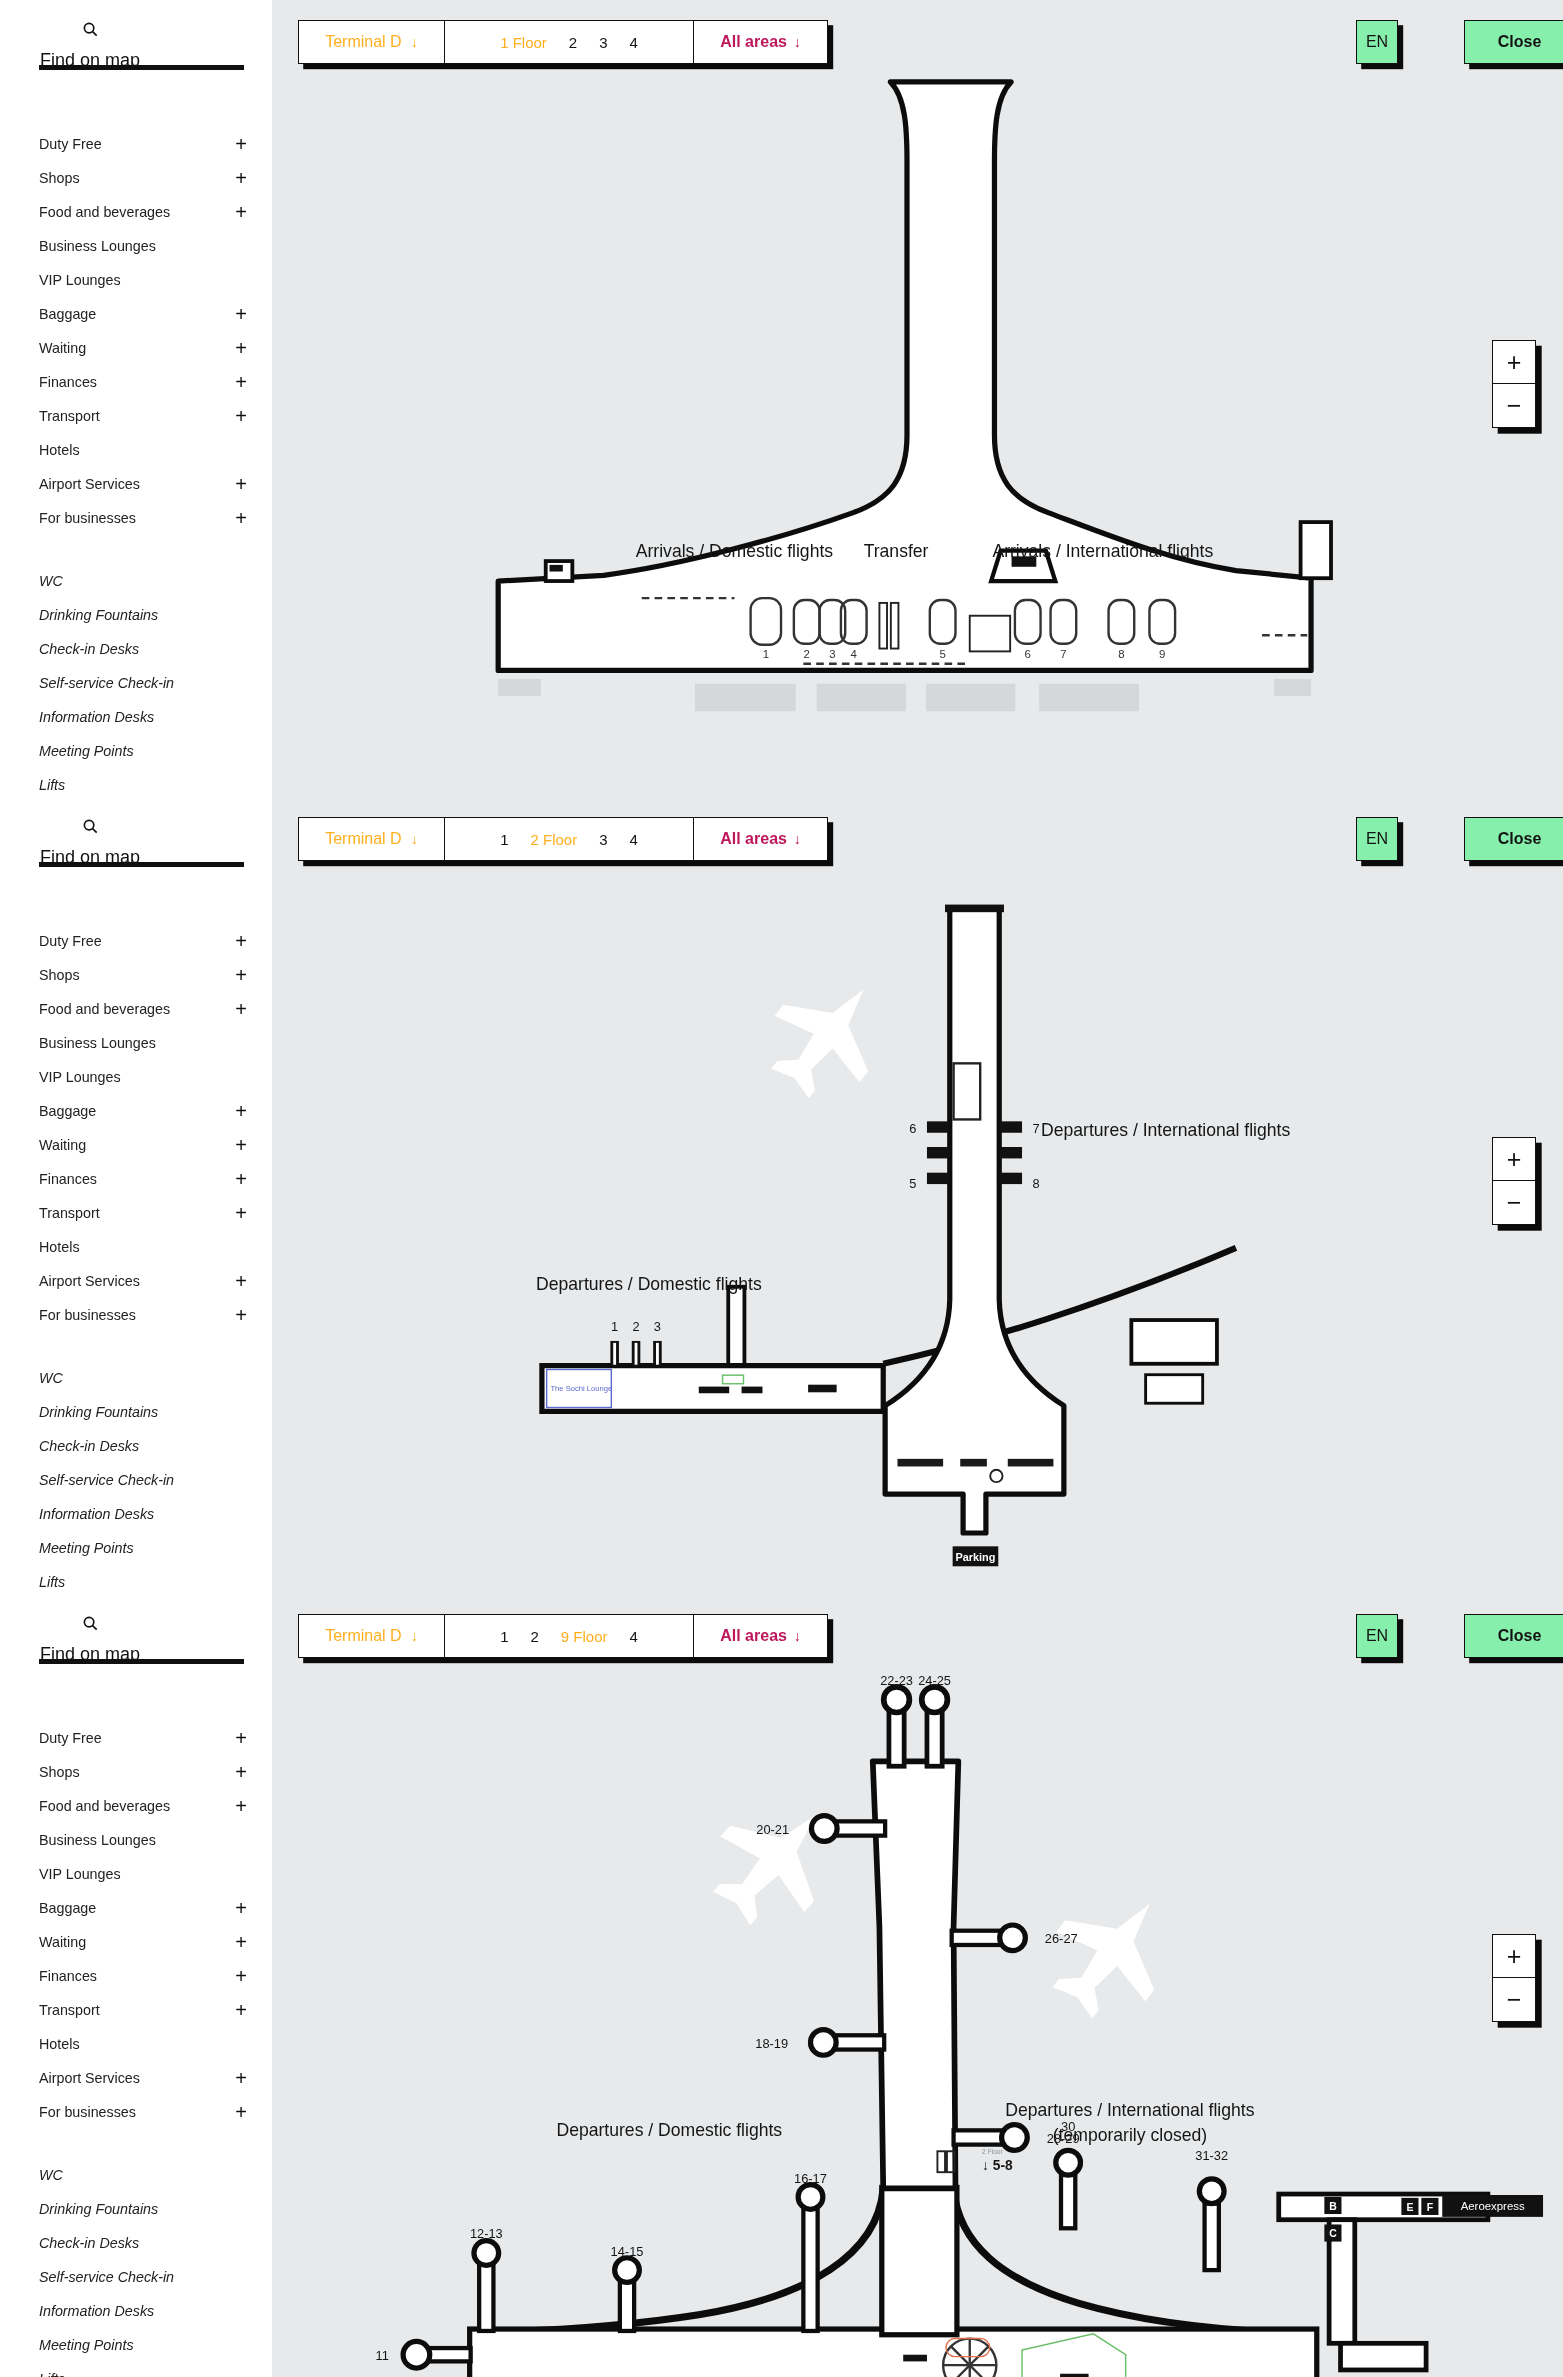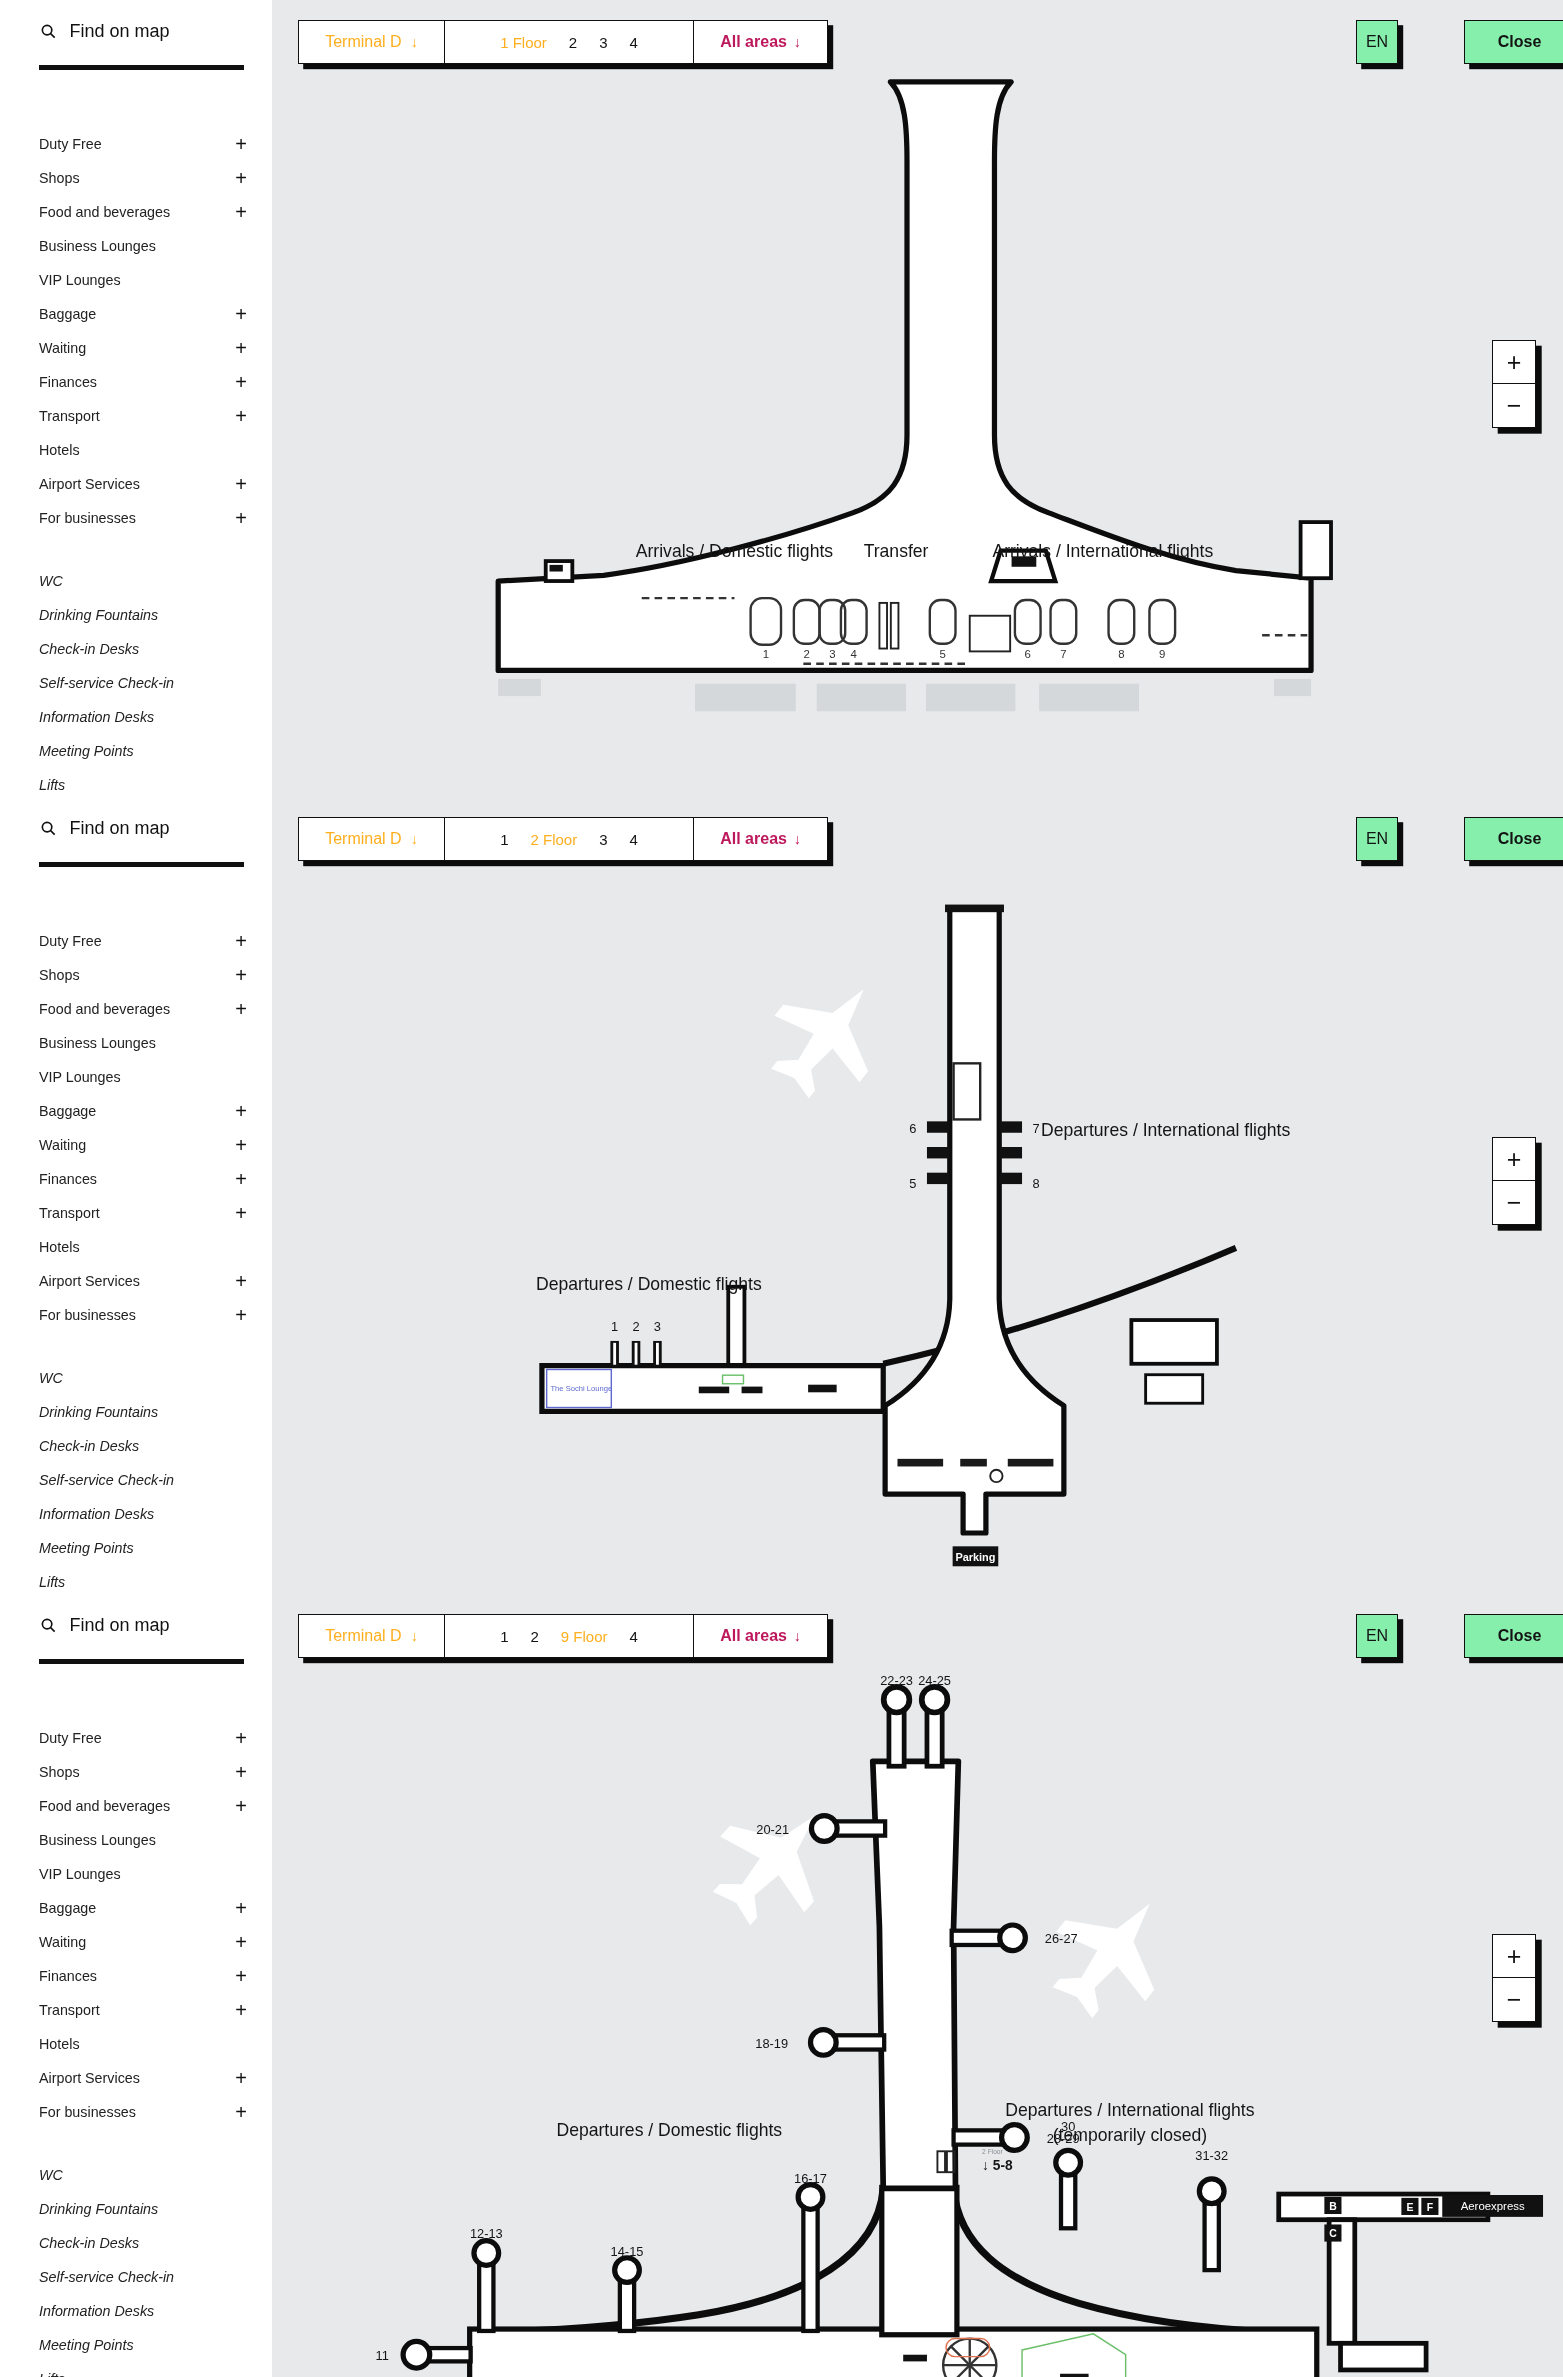--- a/index.html
+++ b/index.html
@@ -17,21 +17,21 @@
   .gate{font-size:27px;}
   .beltnum{font-size:24px;fill:#333;}
   .tinygray{font-size:14px;fill:#8a8f94;}
   .refgate{font-size:29px;font-weight:700;}
   .bluetext{font-size:16px;fill:#5f6ad0;}
   .badgetext{font-size:22px;fill:#fff;font-weight:700;}
   .aerotext{font-size:24px;fill:#fff;}
   .parktext{font-size:23px;fill:#fff;font-weight:700;}
 
   .sidebar{position:absolute;left:0;top:0;width:272px;height:797px;background:#fff;z-index:3;}
-  .search-row{position:absolute;left:40px;top:21px;display:flex;align-items:center;gap:12.4px;}
+  .search-row{position:absolute;left:40px;top:21px;display:flex;align-items:center;gap:12.4px;flex-direction:column;}
   .search-row svg{display:block;}
   .search-label{font-size:18px;color:#111;}
   .sb-divider{position:absolute;left:39px;top:65px;width:205px;height:4.8px;background:#101010;}
   .nav{position:absolute;left:39px;width:208px;margin-top:27px;}
   .nav-primary{top:100px;}
   .nav-secondary{top:537px;font-style:italic;}
   .nav-item{height:34px;display:flex;align-items:center;justify-content:space-between;font-size:14.3px;color:#222;cursor:pointer;}
   .nav-item .plus{font-size:20px;font-weight:300;color:#111;line-height:1;}
 
   .topbar{position:absolute;left:298px;top:20.4px;height:44px;display:flex;background:#fff;

